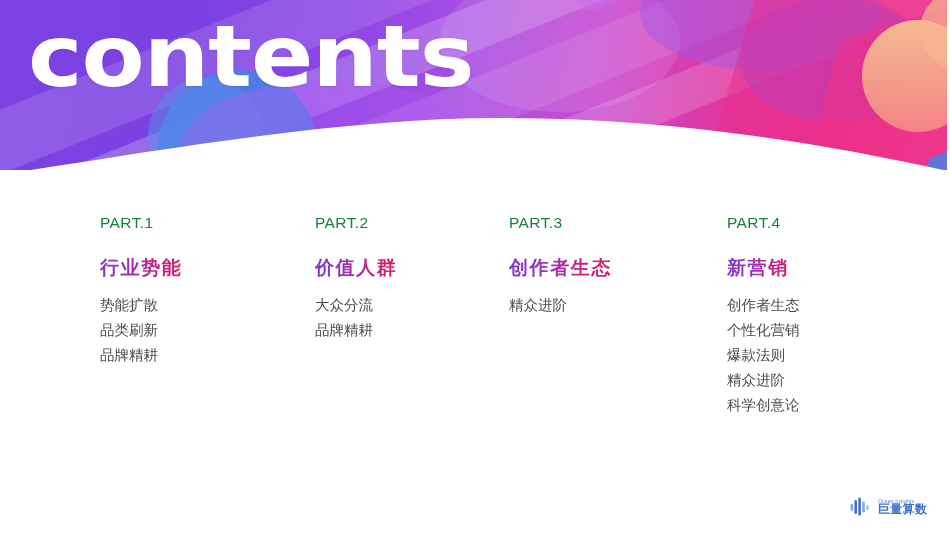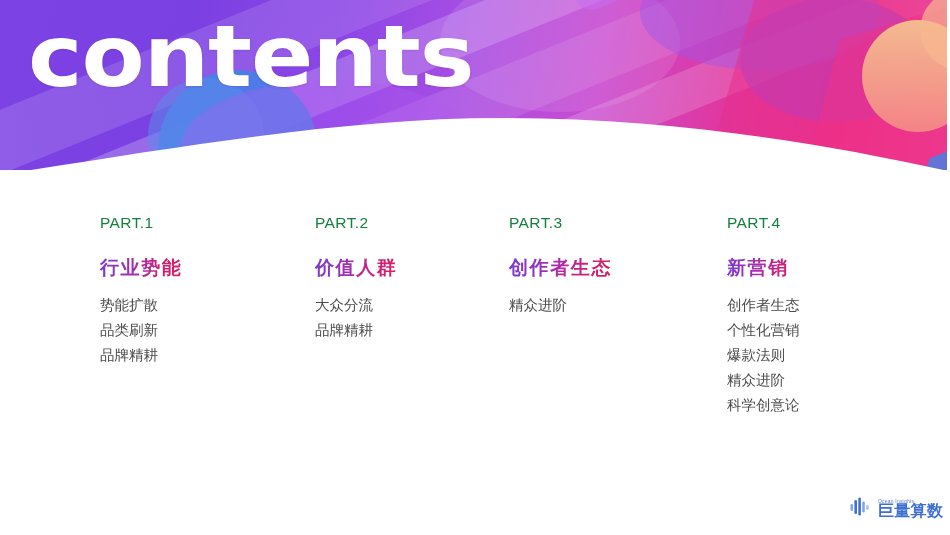--- a/index.html
+++ b/index.html
@@ -143,22 +143,22 @@
   }
   .logo-en {
     font-family: "Liberation Sans", sans-serif;
     font-size: 5px;
     line-height: 6px;
     color: #5b7fd4;
     letter-spacing: 0.2px;
     white-space: nowrap;
   }
   .logo-cn {
-    font-family: Liberation Sans, sans-serif;
-    font-size: 16px;
+    font-family: Liberation Mono, monospace;
+    font-size: 12px;
     line-height: 13px;
     font-weight: 700;
     color: #3f6fd0;
     letter-spacing: 0.3px;
     white-space: nowrap;
   }
 </style>
 </head>
 <body>
 

